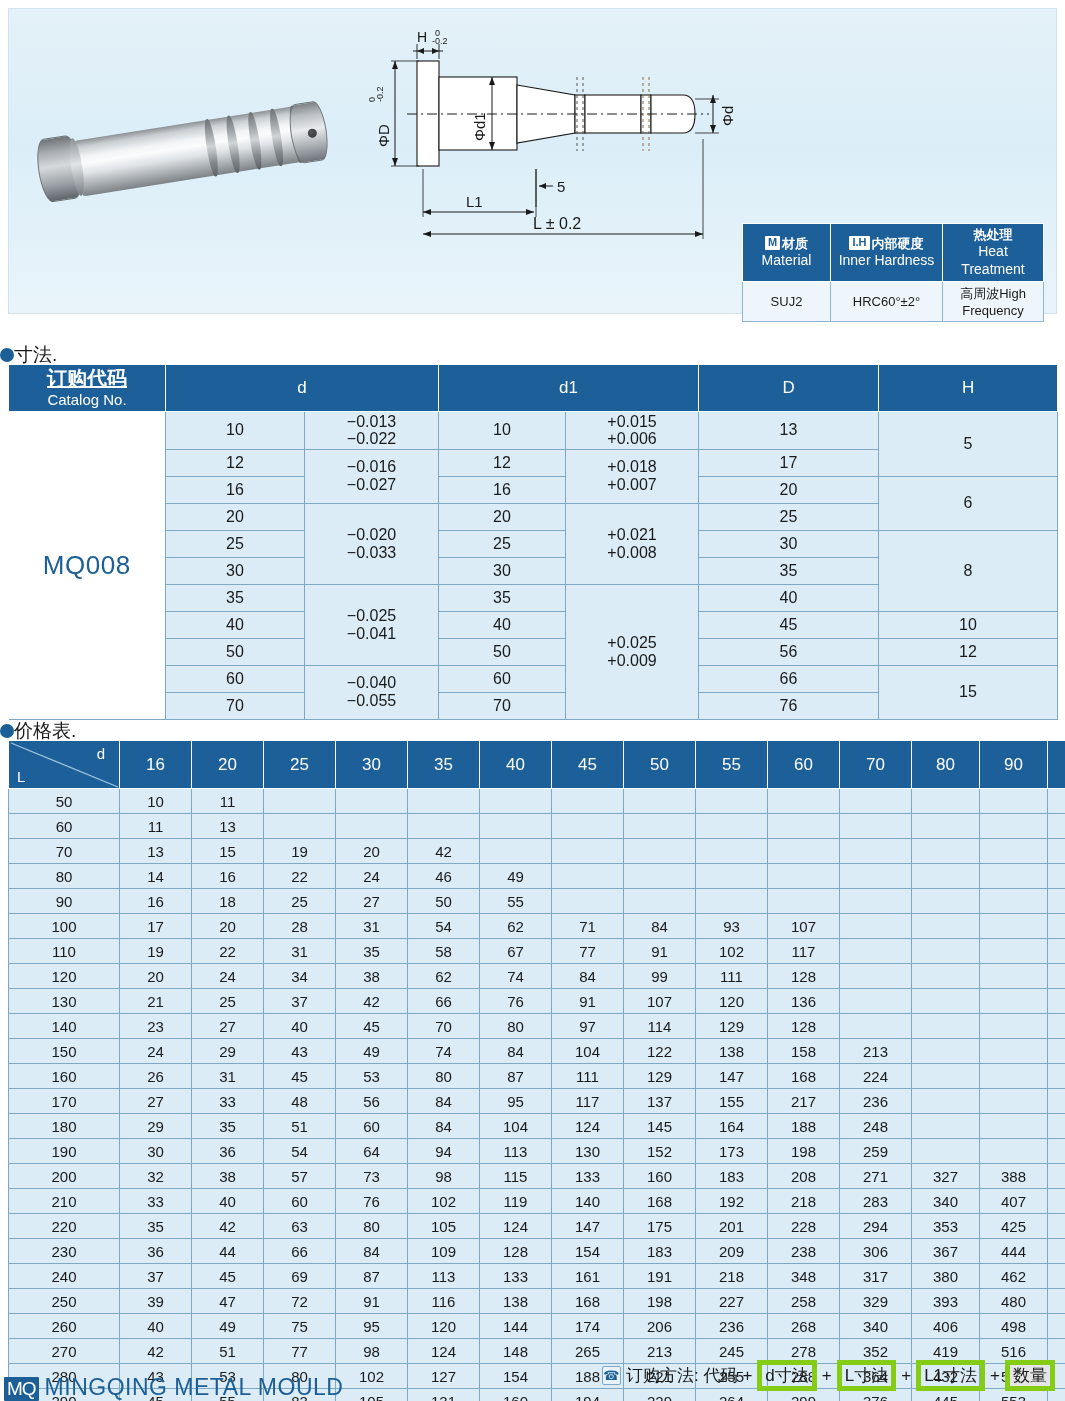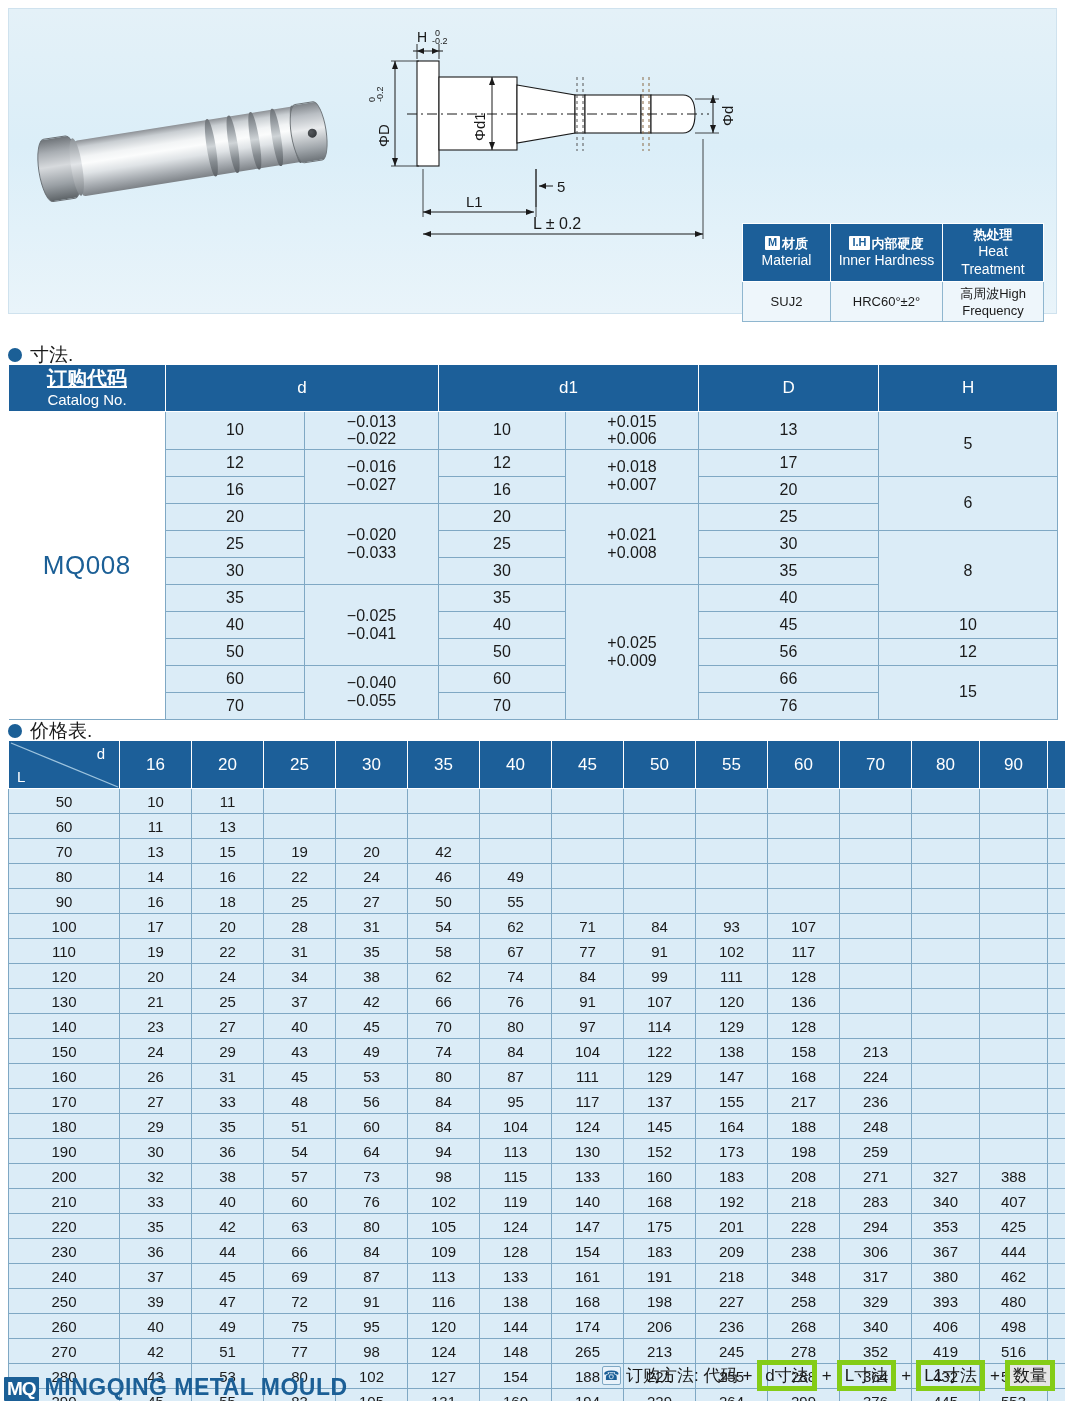--- a/index.html
+++ b/index.html
@@ -79,22 +79,22 @@
   }
   .badge {
     display:inline-block; background:#ffffff; color:#1c5f99;
     font-weight:bold; padding:0 3px; margin-right:2px; font-size:11px;
     border-radius:1px; vertical-align:2px;
   }
   .hf { font-size:11px; }
 
   
   .sec-head {
-    position:absolute; left:8px; font-size:19px; color:#1a1a1a;
-    display:flex; align-items:center; gap:8px; white-space:nowrap;
+    position:absolute; left:0; font-size:19px; color:#1a1a1a;
+    display:flex; align-items:center; gap:0; white-space:nowrap;
   }
   .sec-dot {
     width:14px; height:14px; border-radius:50%;
     background:#1b5f96; display:inline-block; flex:0 0 auto;
   }
   .sec-head .txt-cn { font-size:19px; }
   .sec-head .txt-en { font-size:19px;margin-top:32px; }
   .dim-table {
     position:absolute; left:8px; top:364px; width:1049px;
     border-collapse:collapse; font-size:15px; table-layout:fixed;
@@ -147,21 +147,21 @@
     border:1px solid #7fa8c4; color:#1b5f96; font-size:13px; line-height:17px;
     text-align:center; border-radius:2px;
   }
   .boxed {
     border:5px solid #84cc16; padding:0 3px; display:inline-block; line-height:1.25;
   }
   .boxed.fill { background:#e5e5e5; }
   .brand {
     position:absolute; left:4px; top:1368px;
     display:flex; align-items:flex-end; gap:6px;
-    color:#1b5f96; font-weight:bold; font-size:23px; letter-spacing:0.5px;
+    color:#1b5f96; font-weight:normal; font-size:23px; letter-spacing:0.5px;
     overflow:hidden; height:33px;
   }
   .brand .mark {
     background:#1b5f96; color:#fff; font-size:19px; padding:1px 3px;
     letter-spacing:-1px; border-radius:1px;
   }
 </style>
 </head>
 <body>
 

